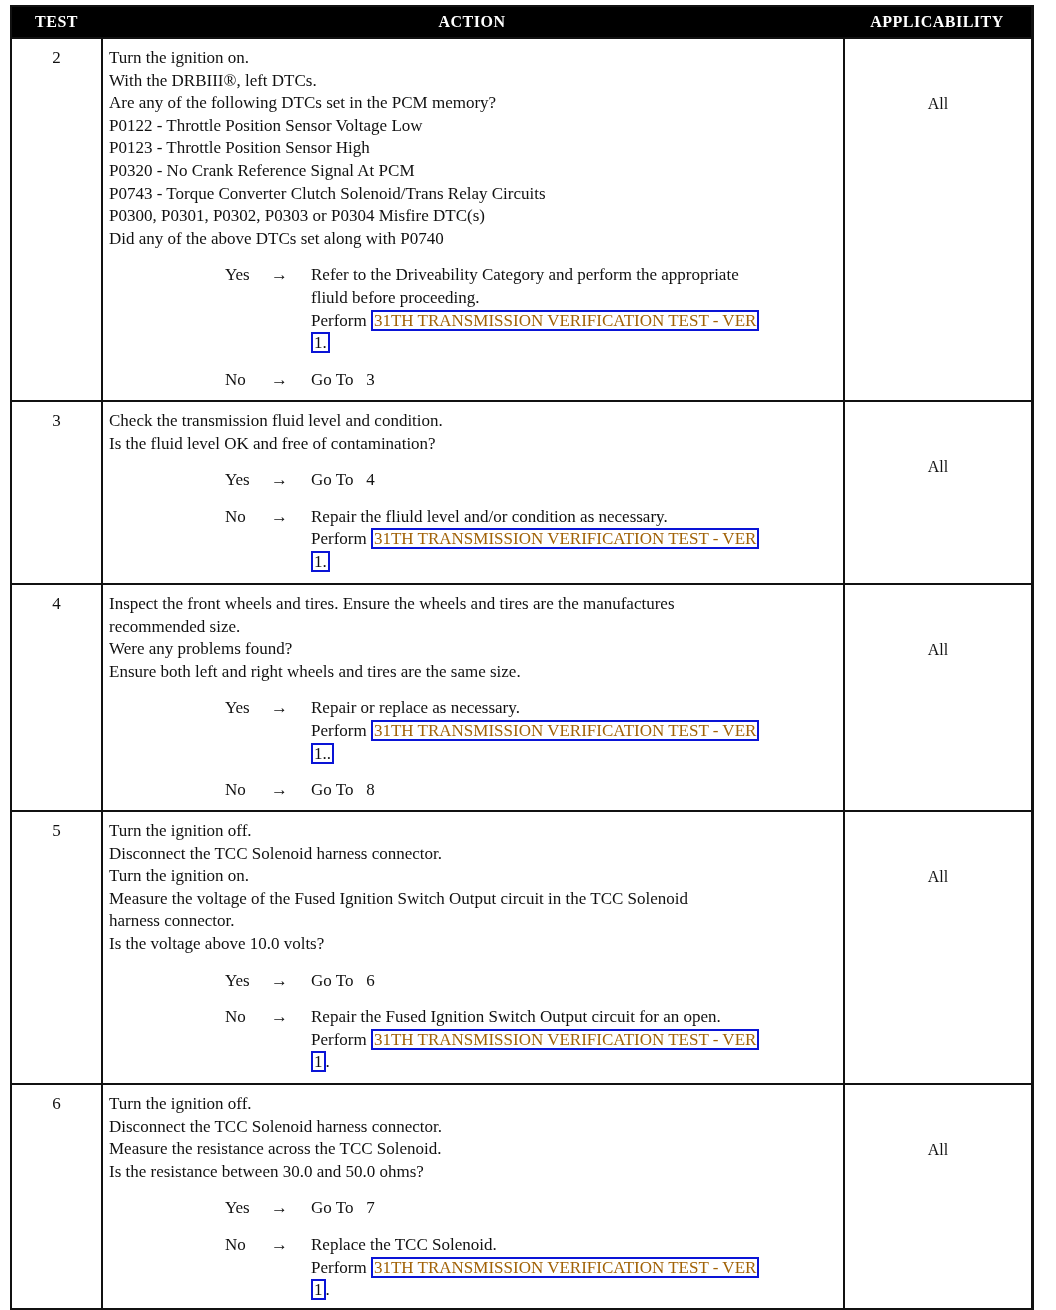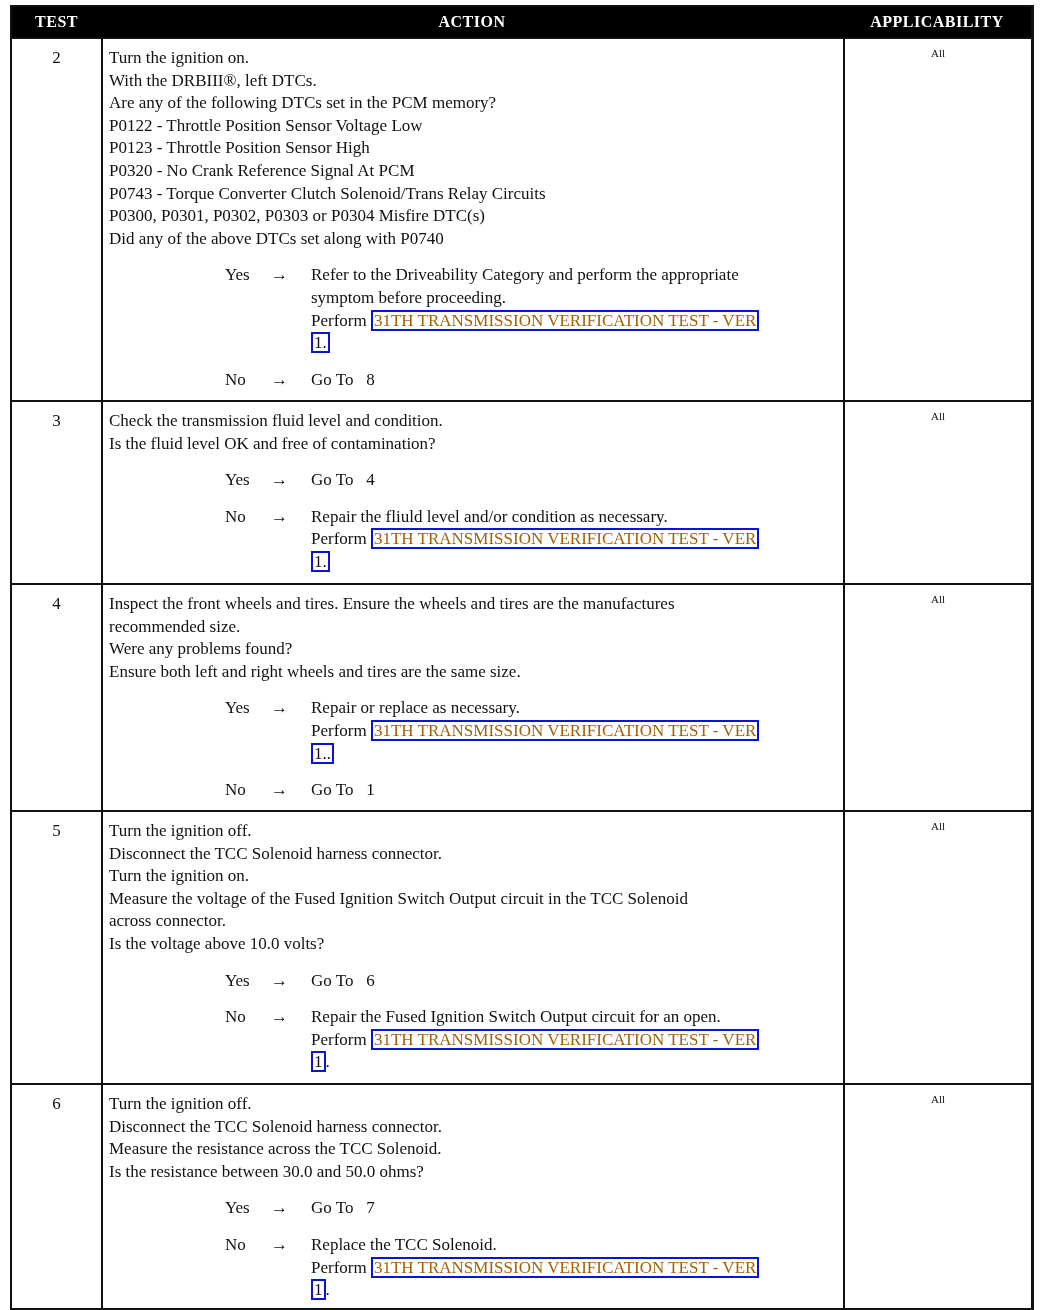--- a/index.html
+++ b/index.html
@@ -7,21 +7,21 @@
          font-family: "DejaVu Serif", "Liberation Serif", serif; color: #111; }
   .tbl { position: absolute; left: 10px; top: 5px; width: 1024px; border: 2px solid #111; border-right-width: 3px; border-bottom-width: 3px; box-sizing: border-box; }
   .hdr { display: flex; height: 30px; background: #000; color: #fff; font-family: "Liberation Serif", serif; font-weight: bold; font-size: 16px; letter-spacing: 0.5px; text-align: center; }
   .hdr div { display: flex; align-items: center; justify-content: center; }
   .c1 { width: 89px; flex: none; }
   .c2 { width: 742px; flex: none; }
   .c3 { flex: 1; }
   .row { display: flex; border-top: 2px solid #111; }
   .row .c1 { border-right: 2px solid #111; text-align: center; padding-top: 9px; font-size: 17px; font-family: "Liberation Serif", serif; }
   .row .c2 { border-right: 2px solid #111; padding: 8px 6px 8px 6px; box-sizing: border-box; font-size: 17px; line-height: 22.6px; font-family: "Liberation Serif", serif; }
-  .row .c3 { text-align: center; padding-top: 8px; font-size: 11px; font-family: "Liberation Serif", serif; }
+  .row .c3 { text-align: center; padding-top: 8px; font-size: 16px; font-family: "Liberation Serif", serif; margin-top: 48px; }
   .line { white-space: nowrap; }
   .answers { margin-top: 14px; }
   .ans { display: flex; margin-bottom: 14px; }
   .ans:last-child { margin-bottom: 0; }
   .ans-label { width: 46px; margin-left: 116px; flex: none; }
   .ans-arrow { width: 40px; flex: none; }
   .ans-body { flex: 1; }
   .link { border: 2px solid #0a14d6; color: #a16207; padding: 0 1px; line-height: 17px; display: inline-block; }
   .link-tail { border: 2px solid #0a14d6; padding: 0 1px; line-height: 17px; display: inline-block; }
 </style>
@@ -46,29 +46,29 @@
       <div class="line">P0320 - No Crank Reference Signal At PCM</div>
       <div class="line">P0743 - Torque Converter Clutch Solenoid/Trans Relay Circuits</div>
       <div class="line">P0300, P0301, P0302, P0303 or P0304 Misfire DTC(s)</div>
       <div class="line">Did any of the above DTCs set along with P0740</div>
       <div class="answers">
         <div class="ans">
           <span class="ans-label">Yes</span>
           <span class="ans-arrow">→</span>
           <span class="ans-body">
             <div class="line">Refer to the Driveability Category and perform the appropriate</div>
-            <div class="line">symptom before proceeding.</div>
+            <div class="line">fliuld before proceeding.</div>
             <div class="line"><span>Perform</span> <span class="link">31TH TRANSMISSION VERIFICATION TEST - VER</span></div>
             <div class="line"><span class="link-tail">1.</span></div>
           </span>
         </div>
         <div class="ans">
           <span class="ans-label">No</span>
           <span class="ans-arrow">→</span>
-          <span class="ans-body" style="white-space:pre;">Go To   8</span>
+          <span class="ans-body" style="white-space:pre;">Go To   3</span>
         </div>
       </div>
     </div>
     <div class="c3">All</div>
   </div>
 
   <div class="row" style="height:181px;">
     <div class="c1">3</div>
     <div class="c2">
       <div class="line">Check the transmission fluid level and condition.</div>
@@ -106,35 +106,35 @@
           <span class="ans-arrow">→</span>
           <span class="ans-body">
             <div class="line">Repair or replace as necessary.</div>
             <div class="line"><span>Perform</span> <span class="link">31TH TRANSMISSION VERIFICATION TEST - VER</span></div>
             <div class="line"><span class="link-tail">1..</span></div>
           </span>
         </div>
         <div class="ans">
           <span class="ans-label">No</span>
           <span class="ans-arrow">→</span>
-          <span class="ans-body" style="white-space:pre;">Go To   1</span>
+          <span class="ans-body" style="white-space:pre;">Go To   8</span>
         </div>
       </div>
     </div>
     <div class="c3">All</div>
   </div>
 
   <div class="row" style="height:271px;">
     <div class="c1">5</div>
     <div class="c2">
       <div class="line">Turn the ignition off.</div>
       <div class="line">Disconnect the TCC Solenoid harness connector.</div>
       <div class="line">Turn the ignition on.</div>
       <div class="line">Measure the voltage of the Fused Ignition Switch Output circuit in the TCC Solenoid</div>
-      <div class="line">across connector.</div>
+      <div class="line">harness connector.</div>
       <div class="line">Is the voltage above 10.0 volts?</div>
       <div class="answers">
         <div class="ans">
           <span class="ans-label">Yes</span>
           <span class="ans-arrow">→</span>
           <span class="ans-body" style="white-space:pre;">Go To   6</span>
         </div>
         <div class="ans">
           <span class="ans-label">No</span>
           <span class="ans-arrow">→</span>

